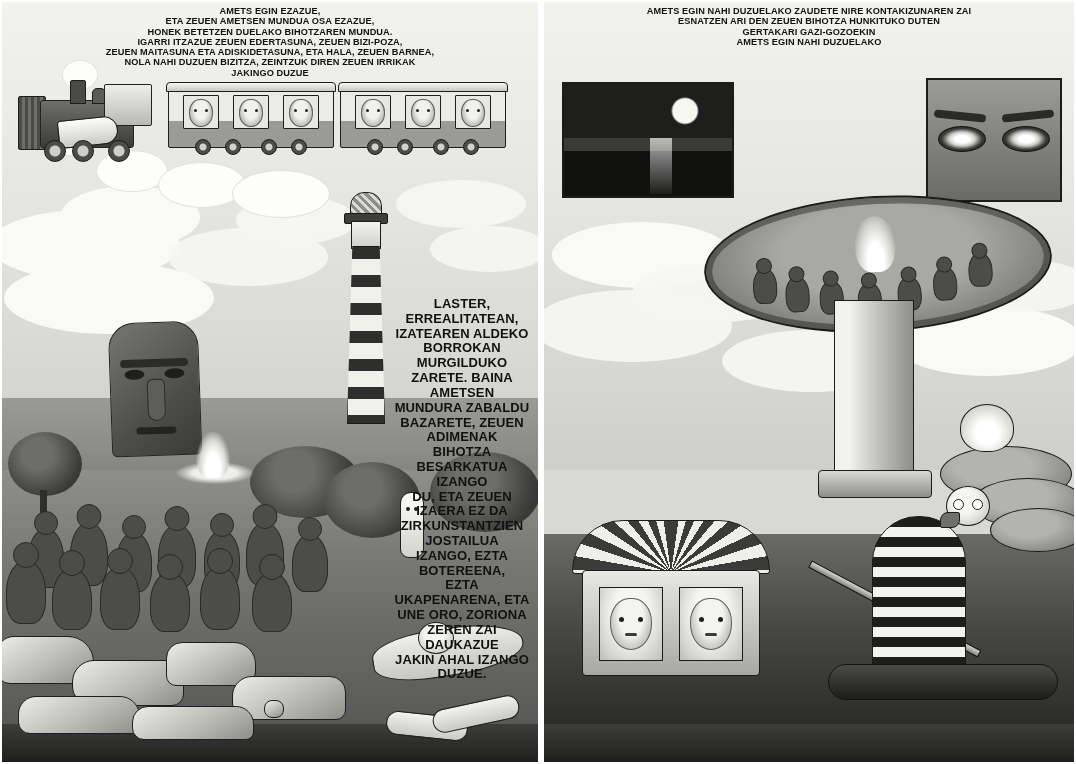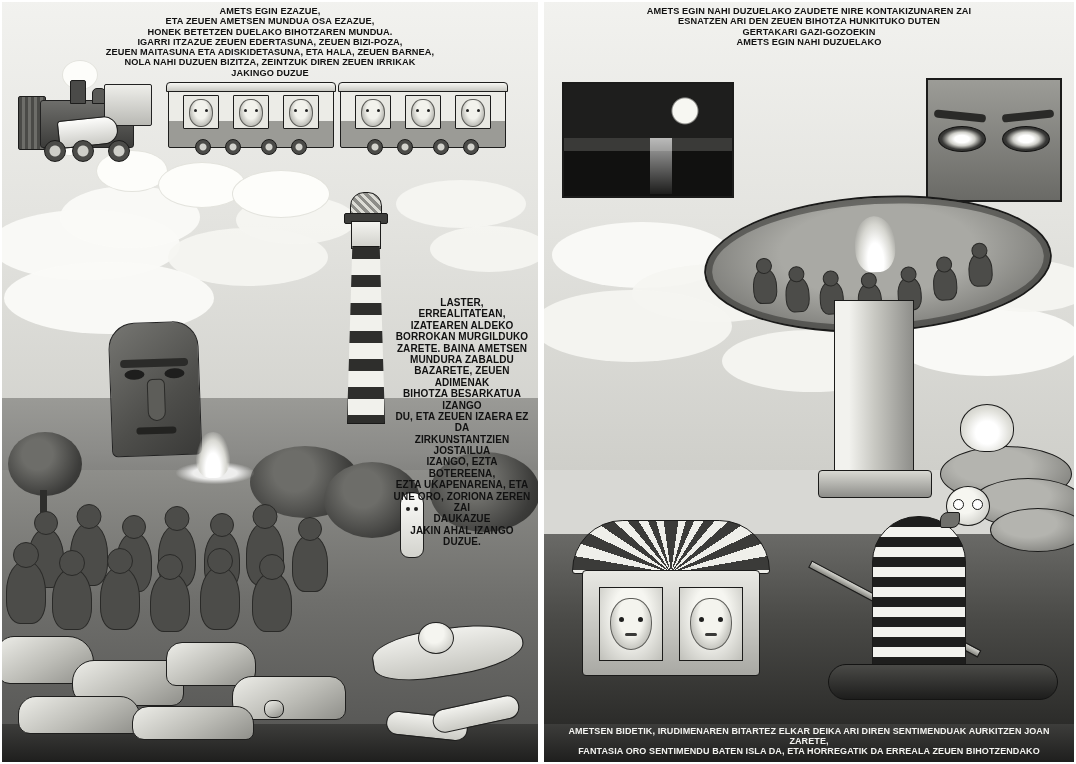--- a/index.html
+++ b/index.html
@@ -57,21 +57,21 @@
     text-transform: uppercase;
     font-weight: 600;
   }
   .caption.white { color: #f3f3f0; }
   .cap-top-l {
     left: 40px; top: 6px; width: 460px;
     font-size: 9.2px;
   }
   .cap-mid-l {
     left: 392px; top: 297px; width: 140px;
-    font-size: 10px; line-height: 1.14;
+    font-size: 13px; line-height: 1.14;
   }
   .cap-bot-l {
     left: 18px; bottom: 10px; width: 380px;
     font-size: 9px; text-align: left;
   }
   .cap-top-r {
     left: 10px; top: 6px; width: 514px;
     font-size: 9.2px;
   }
   .cap-eye-r {
@@ -709,19 +709,17 @@
       <div class="e l"></div>
         <div class="e r"></div>
     </div>
     <div class="bird-beak"></div>
     <div class="boat"></div>
 
     <div class="caption cap-top-r">AMETS EGIN NAHI DUZUELAKO ZAUDETE NIRE KONTAKIZUNAREN ZAI
 ESNATZEN ARI DEN ZEUEN BIHOTZA HUNKITUKO DUTEN
 GERTAKARI GAZI-GOZOEKIN
 AMETS EGIN NAHI DUZUELAKO</div>
-    <div class="caption cap-bot-r white">AMETSEN BIDETIK, IRUDIMENAREN BITARTEZ ELKAR DEIKA ARI DIREN SENTIMENDUAK AURKITZEN JOAN ZARETE,
-FANTASIA ORO SENTIMENDU BATEN ISLA DA, ETA HORREGATIK DA ERREALA ZEUEN BIHOTZENDAKO</div>
 
     <div class="page-border"></div>
   </div>
 
 </div>
 
 </body></html>

